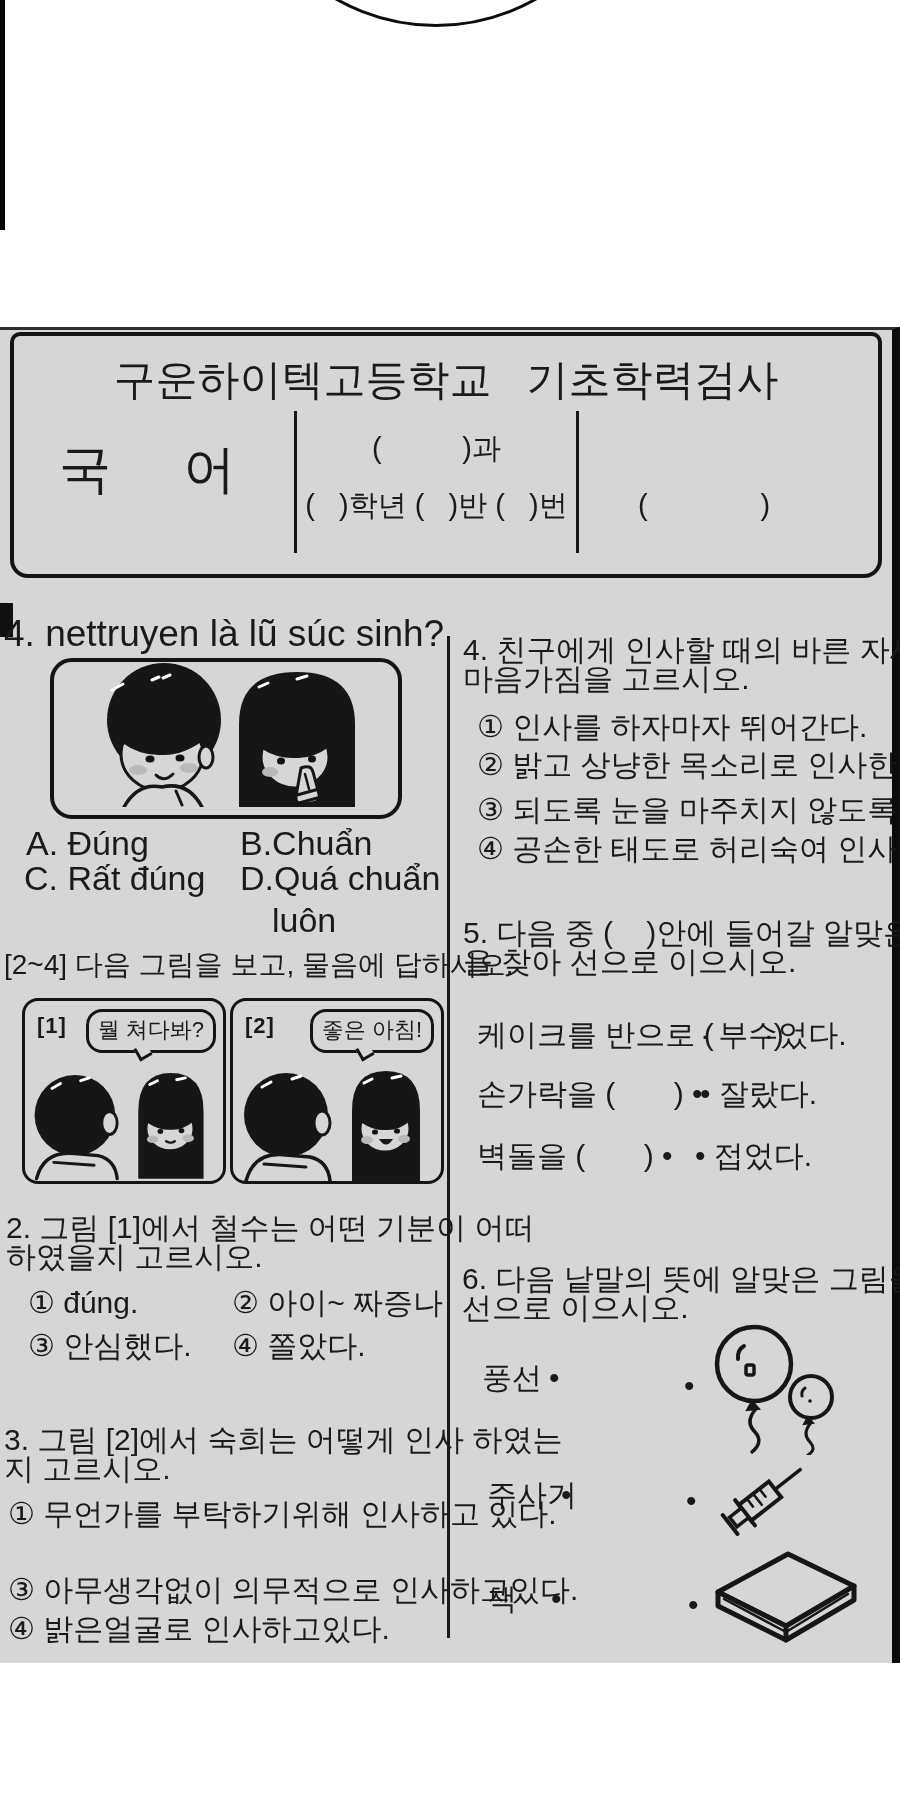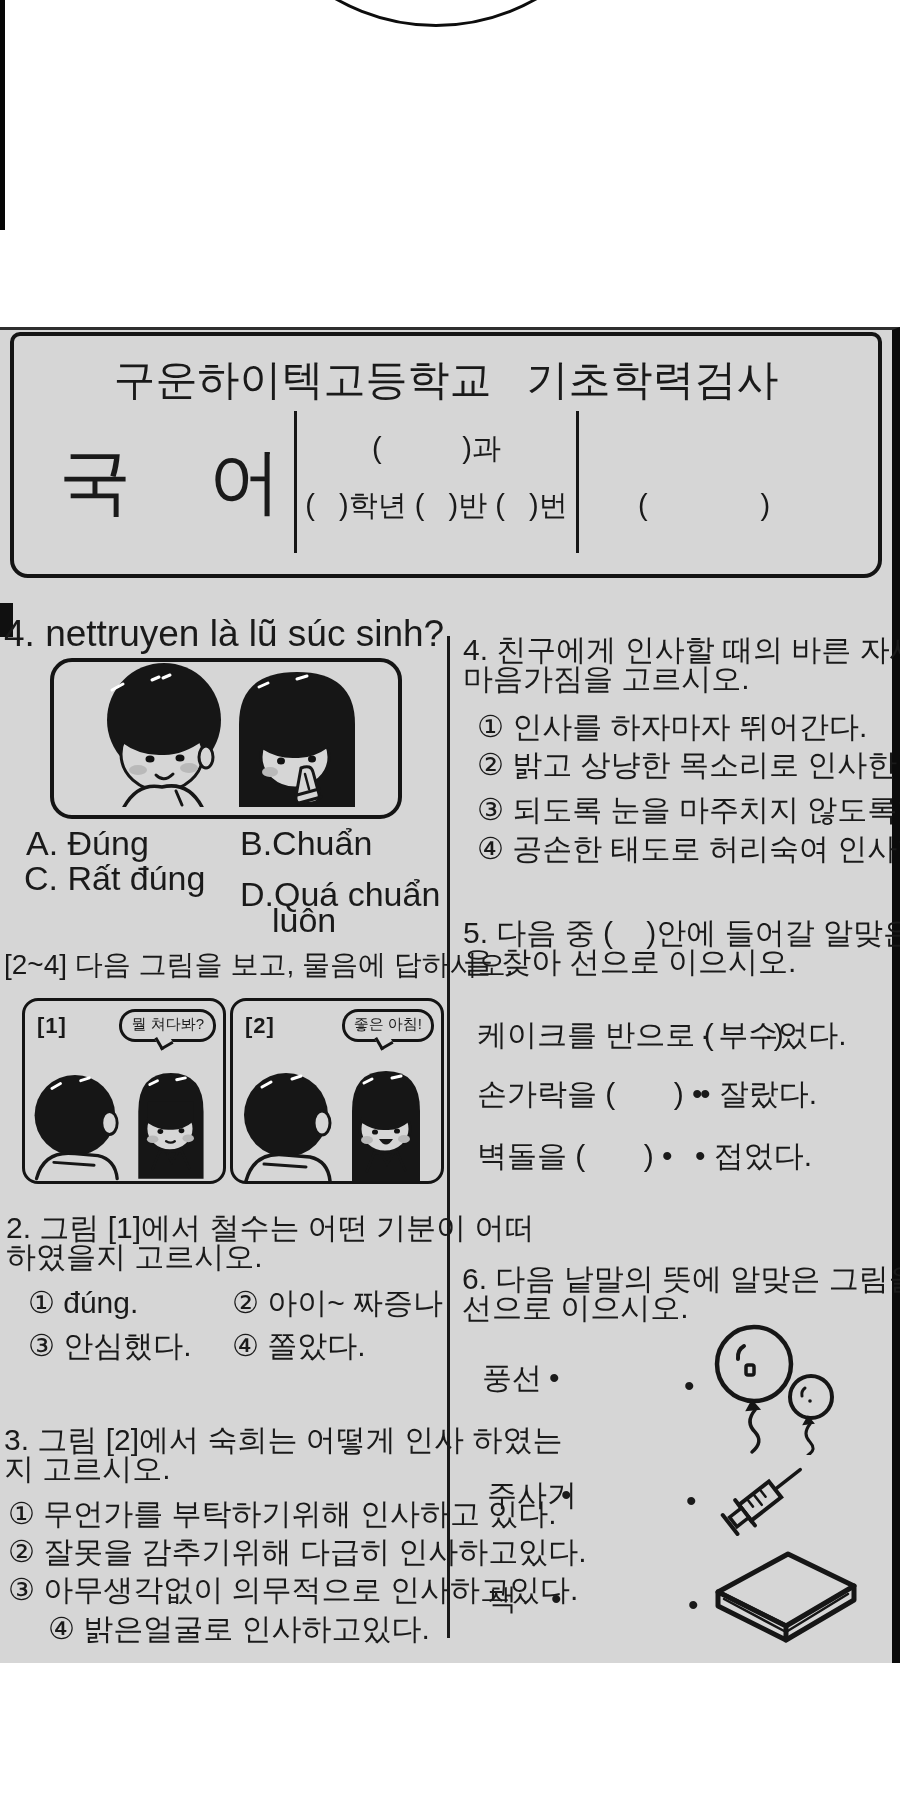--- a/index.html
+++ b/index.html
@@ -11,56 +11,56 @@
   #edge-strip{left:0;top:0;width:5px;height:230px;background:#060606;}
   #head-arc{left:233px;top:-379px;width:400px;height:400px;border:3px solid #0d0d0d;
             border-radius:50%;background:#ffffff;}
   
   #paper{left:0;top:327px;width:900px;height:1336px;background:#d6d6d6;
          border-top:3px solid #2e2e2e;border-right:8px solid #0b0b0b;box-sizing:border-box;}
   
   #hdr-box{left:10px;top:2px;width:864px;height:238px;border:4px solid #141414;
            border-radius:10px 10px 18px 18px;}
   #hdr-title{left:0;top:20px;width:100%;text-align:center;font-size:42px;font-weight:500;}
-  #hdr-subject{left:45px;top:104px;font-size:72px;font-weight:500;word-spacing:58px;}
+  #hdr-subject{left:45px;top:104px;font-size:52px;font-weight:500;word-spacing:58px;}
   .hdr-div{position:absolute;top:75px;width:3px;height:142px;background:#161616;}
   #hdr-div1{left:280px;} #hdr-div2{left:562px;}
   #hdr-dept{left:283px;top:96px;width:279px;text-align:center;font-size:29px;}
   #hdr-class{left:283px;top:153px;width:279px;text-align:center;font-size:29px;}
   #hdr-name-label{left:570px;top:96px;width:240px;text-align:center;font-size:28px;}
   #hdr-name-blank{left:570px;top:153px;width:240px;text-align:center;font-size:29px;}
   
   #col-div{left:447px;top:306px;width:3px;height:1002px;background:#1a1a1a;}
   #mark1{left:0;top:273px;width:13px;height:34px;background:#101010;}
   
   #q1-title{left:4px;top:283px;font-size:37px;}
   #q1-box{left:50px;top:328px;width:344px;height:153px;border:4px solid #141414;border-radius:22px;overflow:hidden;}
   .ans{font-size:34px;}
   #ans-a{left:26px;top:494px;} #ans-b{left:240px;top:494px;}
-  #ans-c{left:24px;top:529px;} #ans-d{left:240px;top:529px;margin-top:16px;}
+  #ans-c{left:24px;top:529px;} #ans-d{left:240px;top:529px;}
   #ans-d2{left:272px;top:571px;}
   
   #sec24{left:4px;top:619px;font-size:28px;}
   .panel{position:absolute;top:668px;height:180px;border:3px solid #141414;border-radius:16px;}
   #panel1{left:22px;width:198px;} #panel2{left:230px;width:208px;}
   .panel-tag{position:absolute;left:12px;top:12px;font-size:22px;font-weight:700;letter-spacing:1px;}
   .bubble{position:absolute;top:8px;right:7px;border:3px solid #141414;border-radius:16px;
-          padding:3px 9px 5px;font-size:15px;background:#d6d6d6;white-space:nowrap;}
+          padding:3px 9px 5px;font-size:22px;background:#d6d6d6;white-space:nowrap;}
   .bubble::after{content:'';position:absolute;bottom:-9px;left:38%;width:11px;height:11px;
           background:#d6d6d6;border-right:3px solid #141414;border-bottom:3px solid #141414;
           transform:rotate(60deg);}
   .panel-art{position:absolute;left:0;bottom:0;}
   
   .q{font-size:30px;}
   #q2-l1{left:6px;top:881px;} #q2-l2{left:6px;top:910px;}
   #q2-o1{left:28px;top:956px;} #q2-o2{left:232px;top:956px;}
   #q2-o3{left:28px;top:999px;} #q2-o4{left:232px;top:999px;}
   #q3-l1{left:4px;top:1093px;} #q3-l2{left:4px;top:1122px;}
   #q3-o1{left:8px;top:1167px;} #q3-o2{left:8px;top:1205px;}
-  #q3-o3{left:8px;top:1243px;} #q3-o4{left:8px;top:1282px;margin-left:40px;}
+  #q3-o3{left:8px;top:1243px;} #q3-o4{left:8px;top:1282px;}
   #q4-l1{left:463px;top:303px;} #q4-l2{left:463px;top:332px;}
   #q4-o1{left:477px;top:380px;} #q4-o2{left:477px;top:418px;}
   #q4-o3{left:477px;top:463px;} #q4-o4{left:477px;top:502px;}
   #q5-l1{left:463px;top:586px;} #q5-l2{left:463px;top:615px;}
   #q5-r1l{left:477px;top:688px;} #q5-r1r{left:700px;top:688px;}
   #q5-r2l{left:477px;top:747px;} #q5-r2r{left:700px;top:747px;}
   #q5-r3l{left:477px;top:809px;} #q5-r3r{left:695px;top:809px;}
   #q6-l1{left:462px;top:932px;} #q6-l2{left:462px;top:961px;}
   #q6-w1{left:482px;top:1031px;} #q6-b1l{left:549px;top:1031px;} #q6-b1r{left:684px;top:1039px;}
   #q6-w2{left:487px;top:1148px;} #q6-b2l{left:561px;top:1148px;} #q6-b2r{left:686px;top:1154px;}
@@ -176,21 +176,20 @@
   <div class="t q" id="q2-l1">2. 그림 [1]에서 철수는 어떤 기분이 어떠</div>
   <div class="t q" id="q2-l2">하였을지 고르시오.</div>
   <div class="t q" id="q2-o1">① đúng.</div>
   <div class="t q" id="q2-o2">② 아이~ 짜증나</div>
   <div class="t q" id="q2-o3">③ 안심했다.</div>
   <div class="t q" id="q2-o4">④ 쫄았다.</div>
 
   <div class="t q" id="q3-l1">3. 그림 [2]에서 숙희는 어떻게 인사 하였는</div>
   <div class="t q" id="q3-l2">지 고르시오.</div>
   <div class="t q" id="q3-o1">① 무언가를 부탁하기위해 인사하고 있다.</div>
-  <div class="t q" id="q3-o2">② 잘못을 감추기위해 다급히 인사하고있다.</div>
   <div class="t q" id="q3-o3">③ 아무생각없이 의무적으로 인사하고있다.</div>
   <div class="t q" id="q3-o4">④ 밝은얼굴로 인사하고있다.</div>
 
   <div class="t q" id="q4-l1">4. 친구에게 인사할 때의 바른 자세와</div>
   <div class="t q" id="q4-l2">마음가짐을 고르시오.</div>
   <div class="t q" id="q4-o1">① 인사를 하자마자 뛰어간다.</div>
   <div class="t q" id="q4-o2">② 밝고 상냥한 목소리로 인사한다.</div>
   <div class="t q" id="q4-o3">③ 되도록 눈을 마주치지 않도록한다.</div>
   <div class="t q" id="q4-o4">④ 공손한 태도로 허리숙여 인사한다.</div>
 

